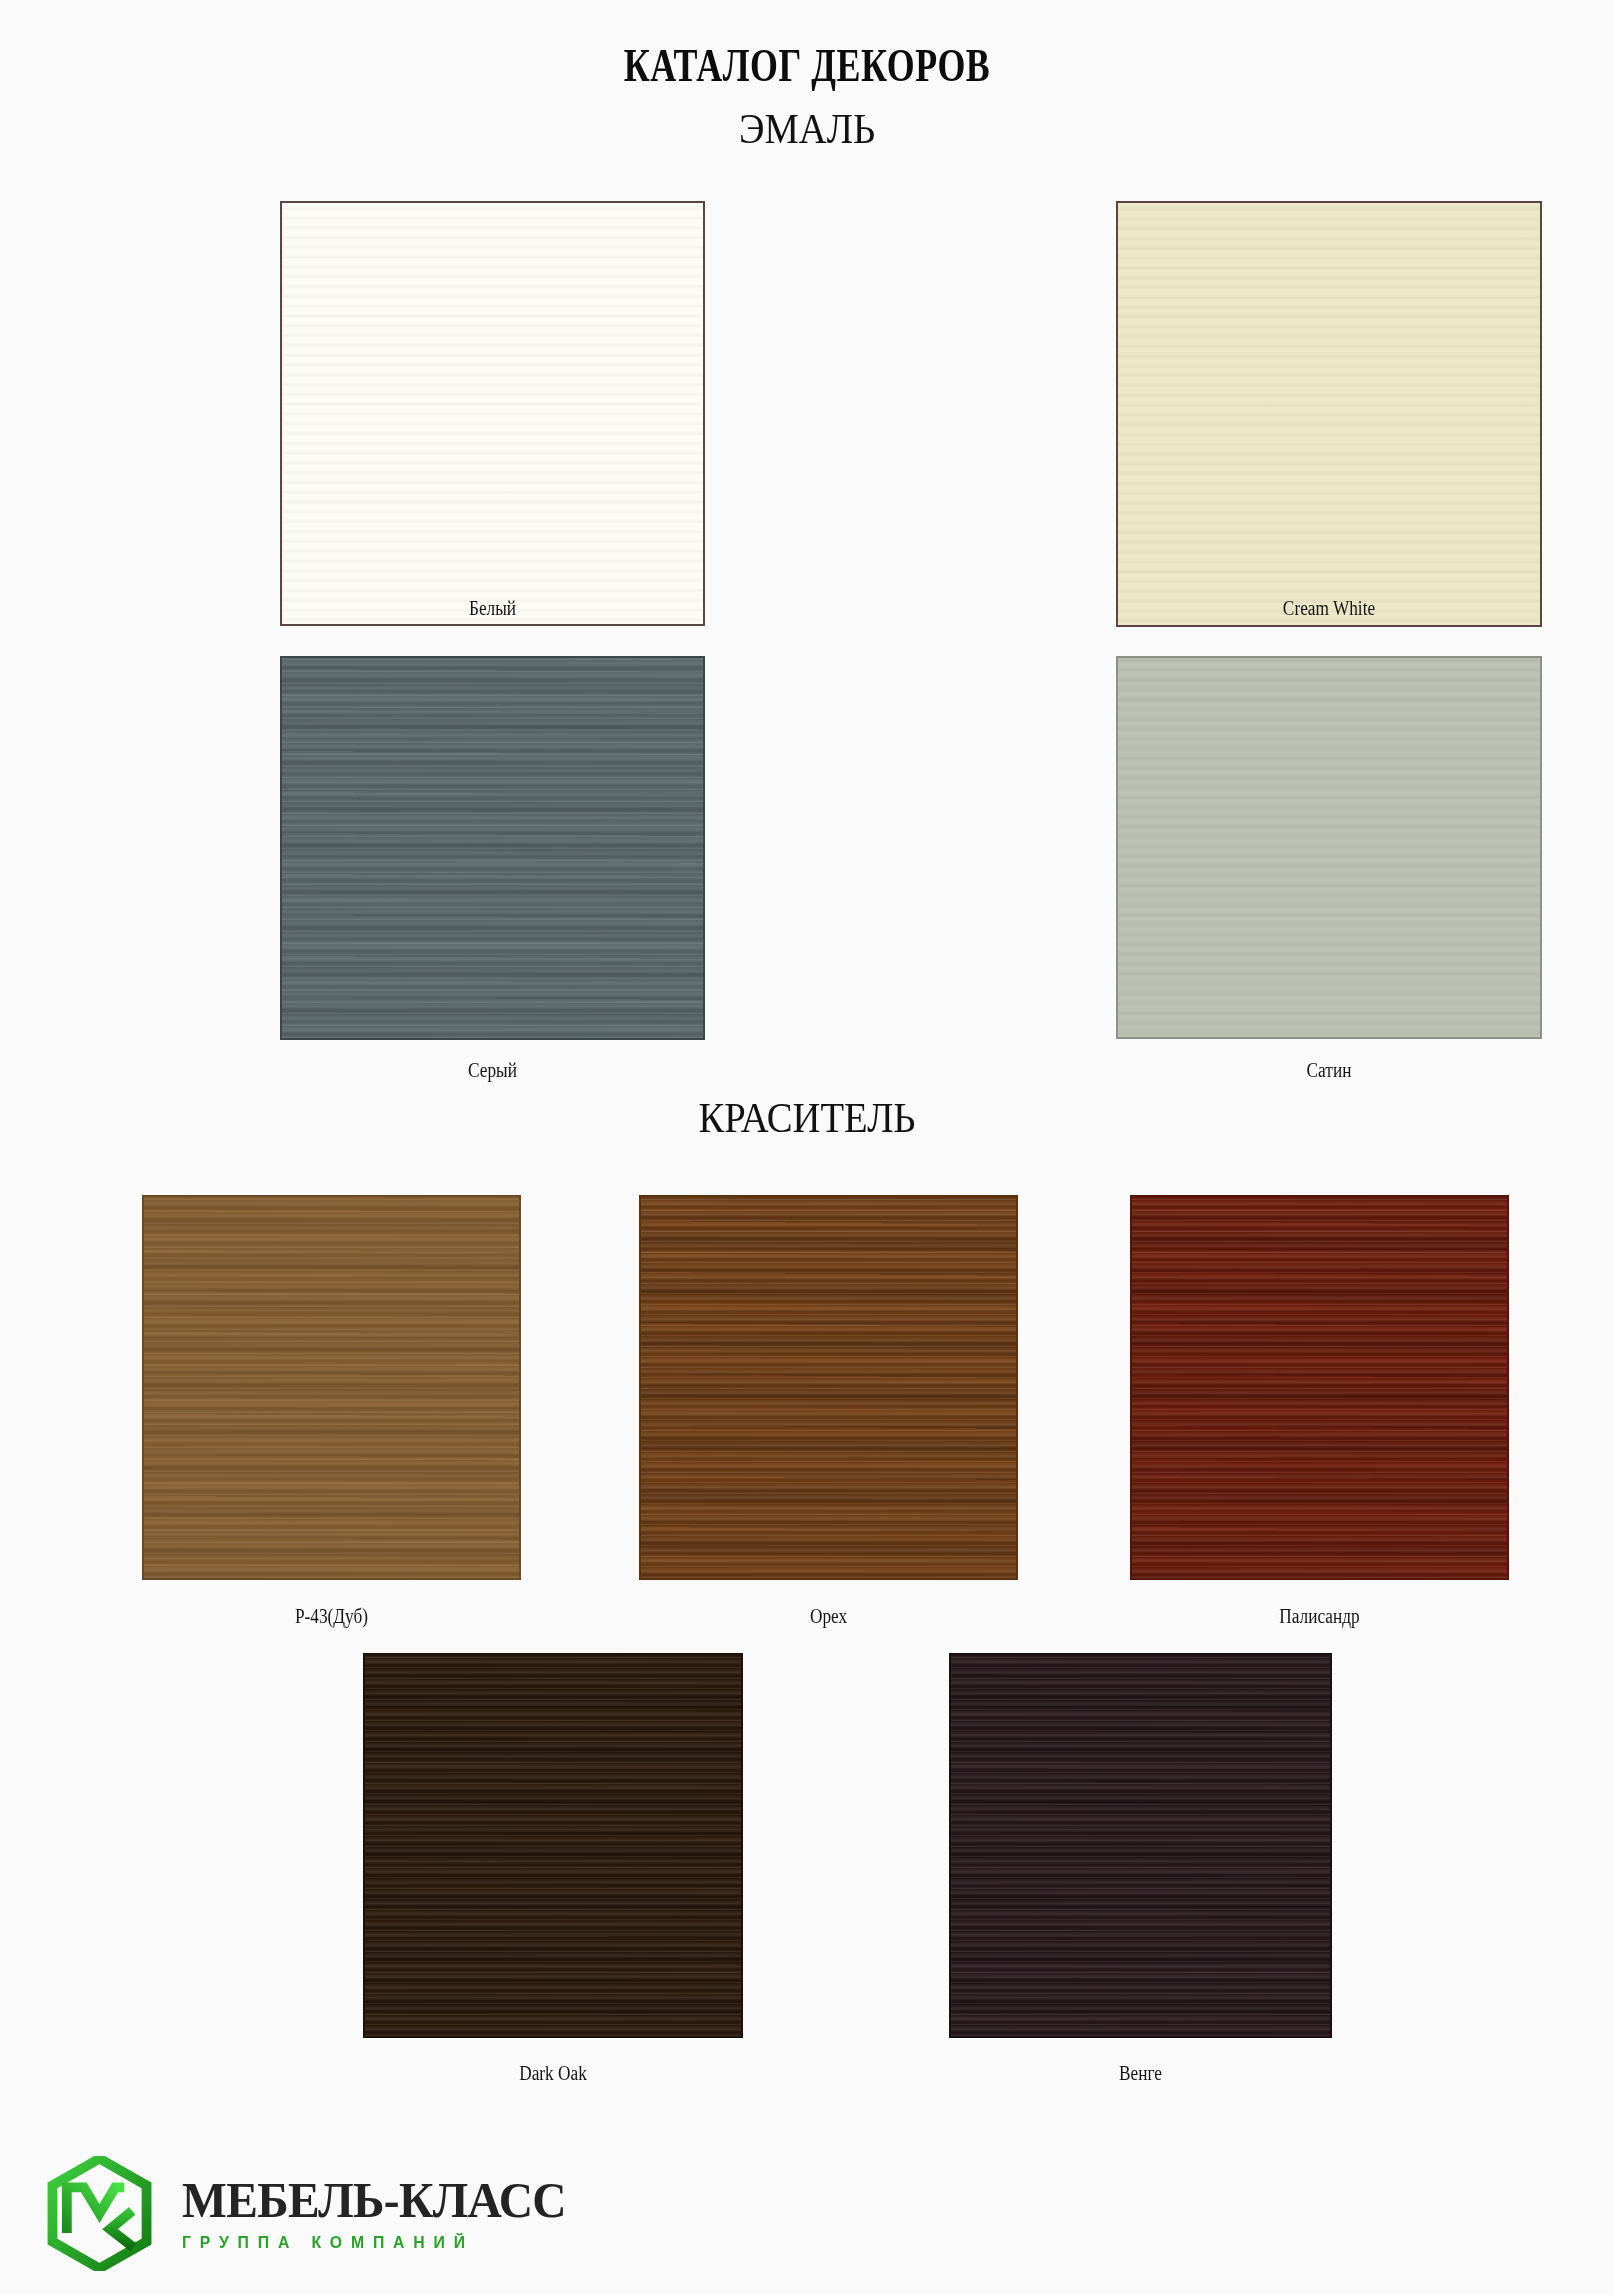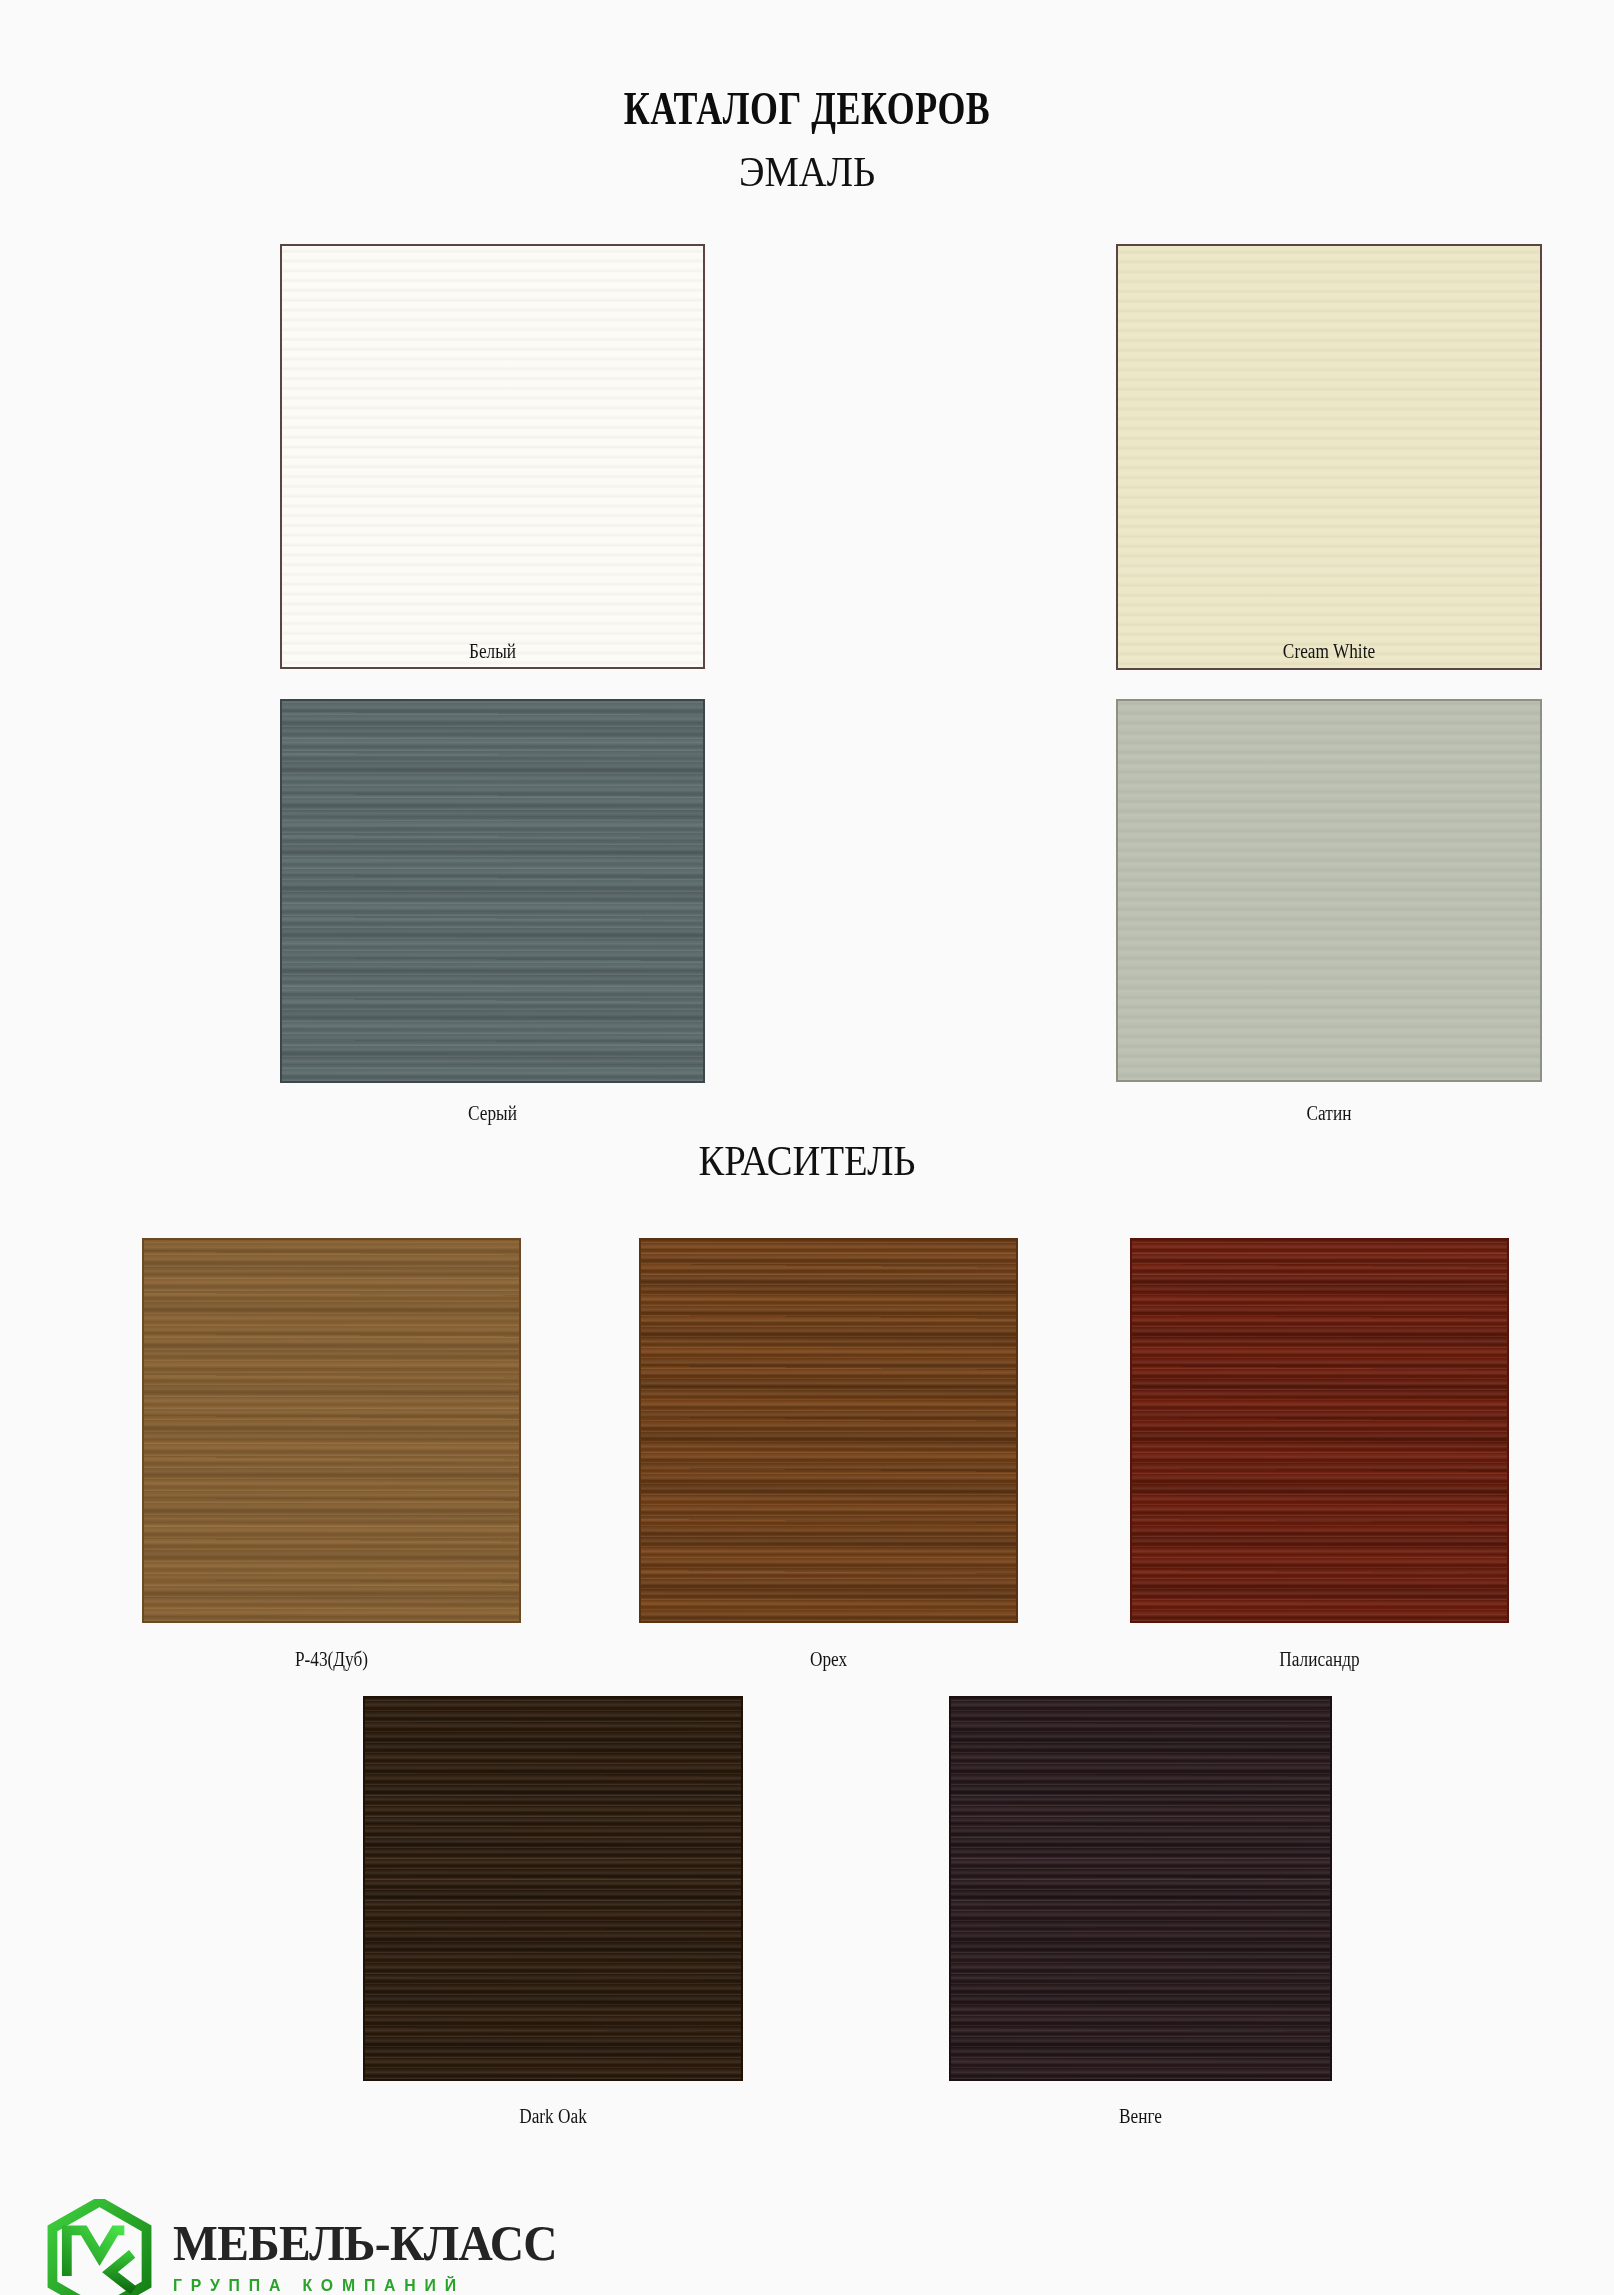--- a/index.html
+++ b/index.html
@@ -14,21 +14,20 @@
     position: relative;
     background: #fafafa;
     font-family: "Liberation Serif", "DejaVu Serif", serif;
     overflow: hidden;
   }
 
   .page {
     position: absolute;
     inset: 0;
     background: #fafafa;
-    margin-top: 43px;
   }
 
   
   .doc-title {
     position: absolute;
     top: 39px;
     left: 0;
     width: 1614px;
     text-align: center;
     font-size: 46px;
@@ -114,21 +113,21 @@
         rgba(0,0,0,0.0)  51px);
   }
 
   
   .logo-block {
     position: absolute;
     left: 47px;
     top: 2156px;
     display: flex;
     align-items: center;
-    gap: 21px;
+    gap: 30px;
   }
   .logo-mark { width: 105px; height: 115px; display: block; }
   .logo-text-wrap { display: flex; flex-direction: column; justify-content: center; }
   .logo-word {
     font-size: 50px;
     font-weight: bold;
     color: #242424;
     font-family: "Liberation Serif", "DejaVu Serif", serif;
     letter-spacing: -0.7px;
     line-height: 1.02;

